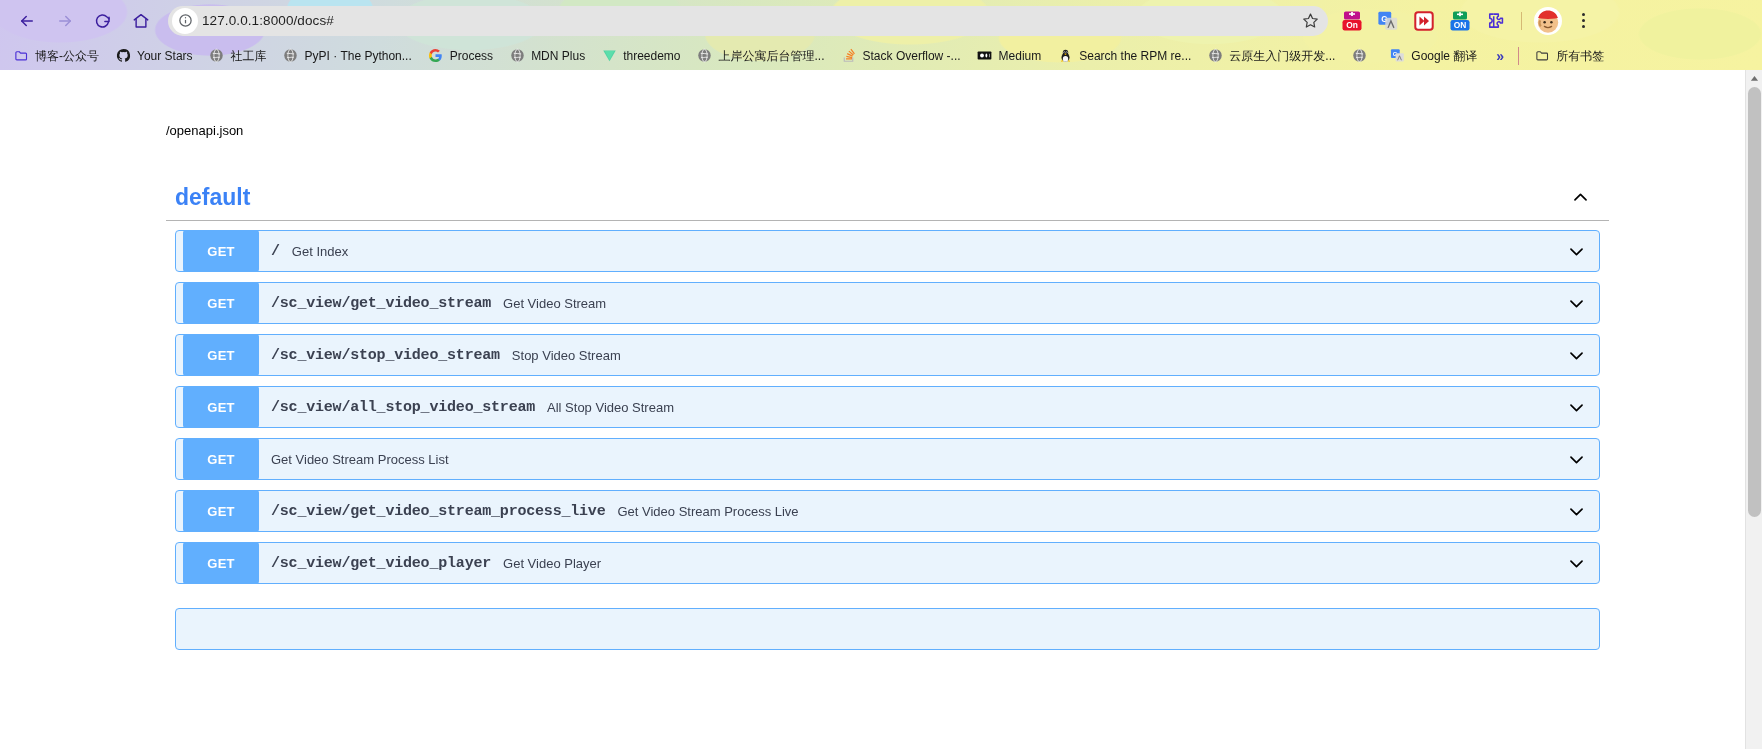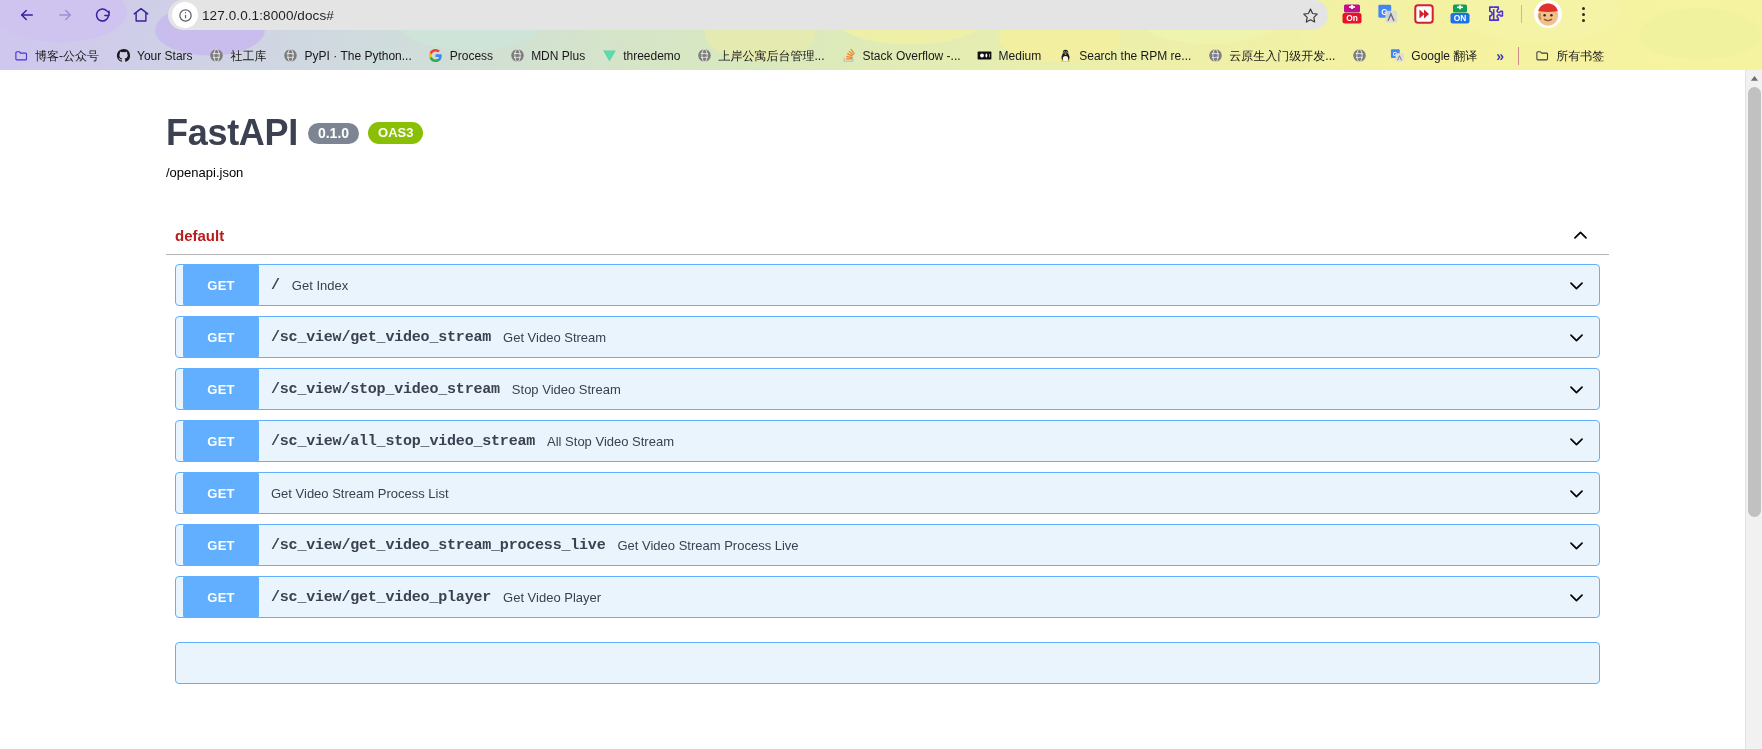--- a/index.html
+++ b/index.html
@@ -33,21 +33,21 @@
       radial-gradient(ellipse 110px 44px at 1370px 36px, #f3f2a4 60%, transparent 62%),
       radial-gradient(ellipse 130px 50px at 1540px 12px, #f5f3a6 60%, transparent 62%),
       radial-gradient(ellipse 100px 42px at 1700px 34px, #f0f29e 60%, transparent 62%),
       linear-gradient(105deg,#cfc6ef 0%, #cfdcdd 22%, #d8e8bf 42%, #ebefab 62%, #f4f2a2 80%, #f6f3a0 100%);
     pointer-events: none;
   }
 
   .toolbar {
     position: relative; z-index: 2;
     height: 41px;
-    display: flex; align-items: flex-start;
+    display: flex; align-items: center;
     padding: 0 8px;
   }
   .nav-btn {
     width: 30px; height: 30px;
     display: flex; align-items: center; justify-content: center;
     margin: 0 4px;
     border-radius: 50%;
   }
   .nav-btn svg { display: block; }
 
@@ -176,23 +176,23 @@
     text-decoration: none;
   }
 
   .tag-section { margin-top: 46px; }
   .tag-header {
     display: flex; align-items: center;
     border-bottom: 1px solid #b4b4b4;
     padding-bottom: 9px;
   }
   .tag-name {
-    font-size: 15px;
+    font-size: 23px;
     font-weight: 700;
-    color: #b91c1c;
+    color: #3b82f6;
     margin-left: 9px;
   }
   .tag-spacer { flex: 1; }
   .tag-arrow { margin-right: 19px; display:flex; align-items:center;}
 
   .op-list { margin-top: 9px; }
   .op-row {
     display: flex; align-items: center;
     background: #eaf4fd;
     border: 1px solid #61affe;
@@ -530,25 +530,20 @@
       </span>
       <span class="bm-lbl">所有书签</span>
     </div>
   </div>
 
   <div class="page">
     <div class="page-inner">
       <div class="swagger-wrap">
 
         <div class="info-block">
-          <div class="api-title-row">
-            <span class="api-title">FastAPI</span>
-            <span class="badge-version">0.1.0</span>
-            <span class="badge-oas">OAS3</span>
-          </div>
           <a class="api-link" href="#">/openapi.json</a>
         </div>
 
         <div class="tag-section">
           <div class="tag-header">
             <span class="tag-name">default</span>
             <span class="tag-spacer"></span>
             <span class="tag-arrow">
               <svg width="19" height="19" viewBox="0 0 24 24" fill="none" stroke="#000000" stroke-width="2.1" stroke-linecap="round" stroke-linejoin="round">
                   <polyline points="5 15 12 8 19 15"></polyline>

